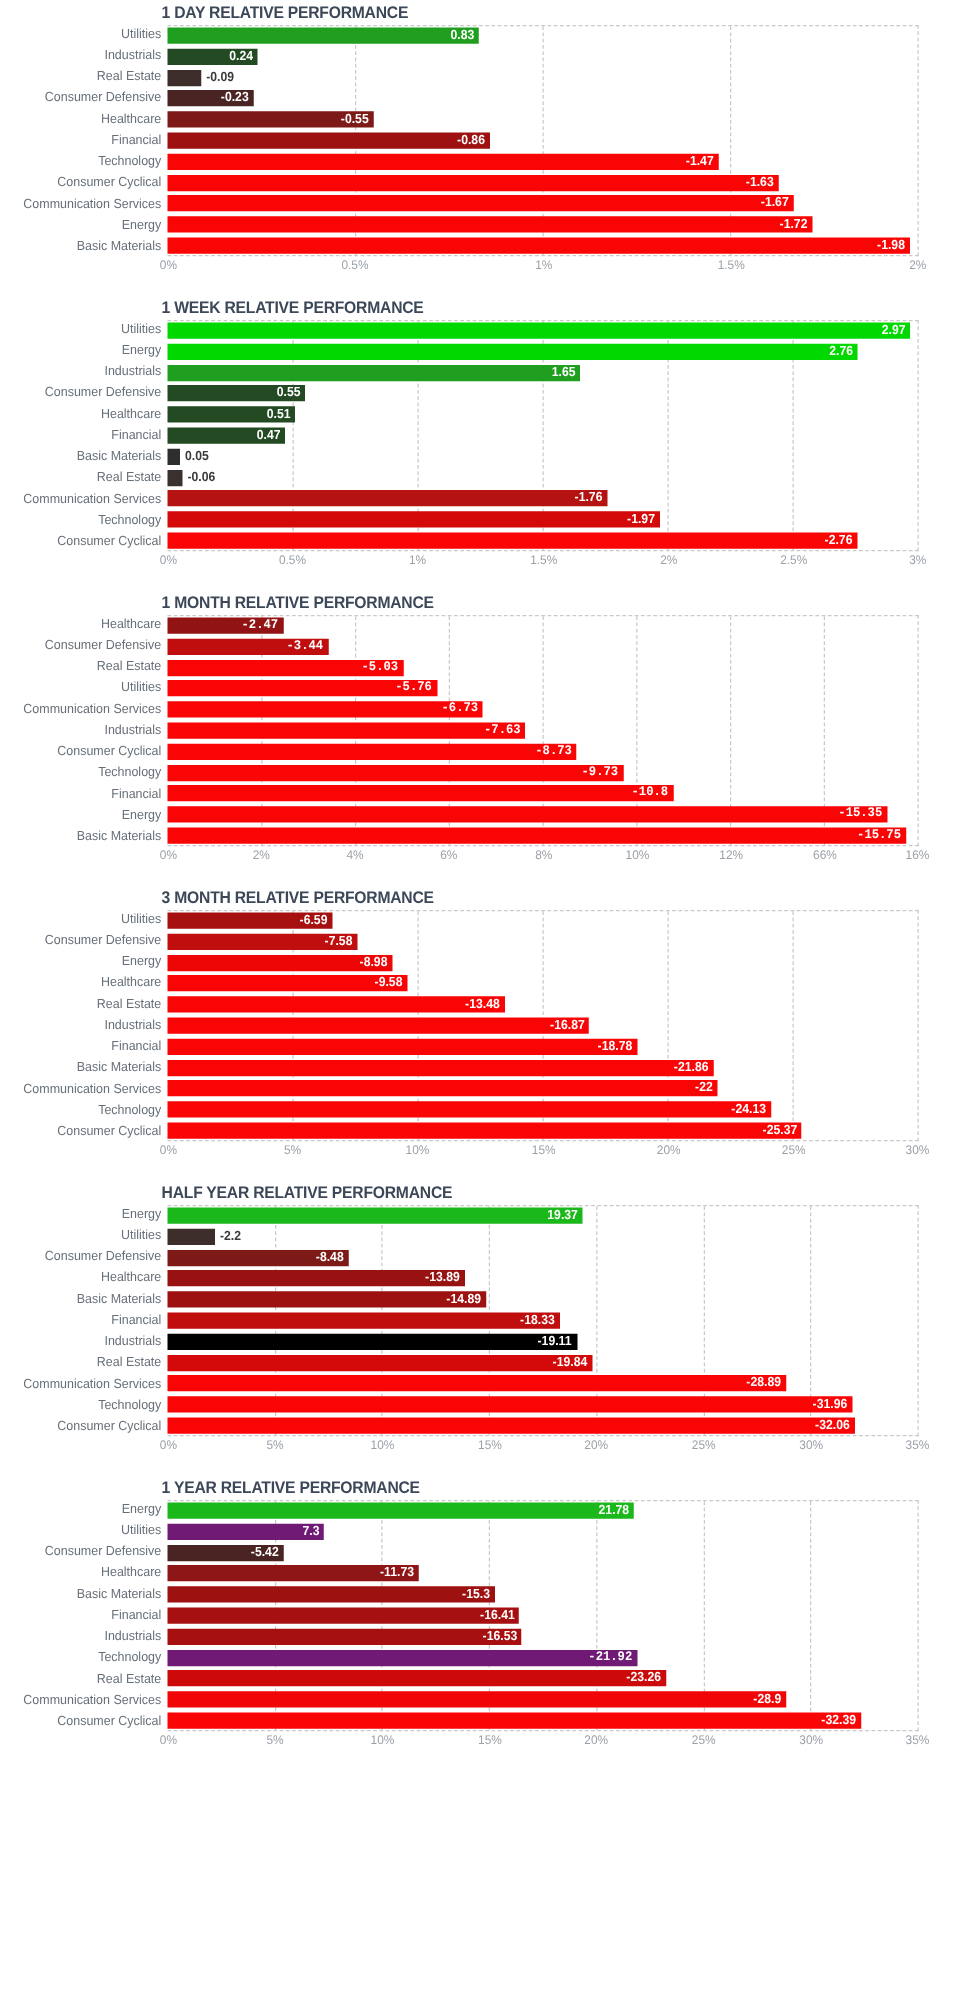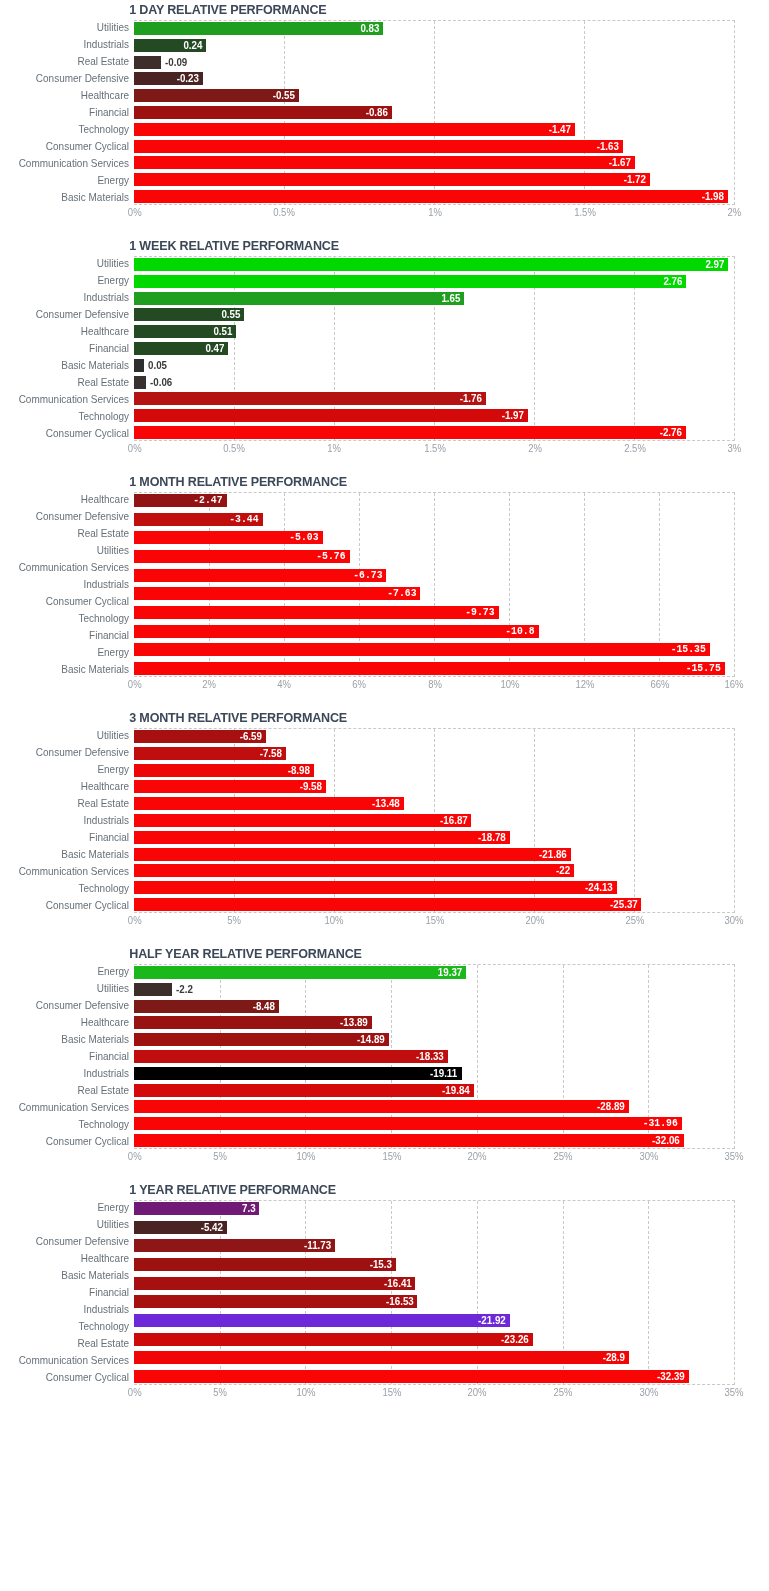--- a/index.html
+++ b/index.html
@@ -375,20 +375,25 @@
               <div class="bar" style="width: 42.0625%; background: rgb(250, 5, 5);">
                 <span class="bar-value">-6.73</span>
               </div>
             </div>
             <div class="bar-row">
               <div class="bar" style="width: 47.6875%; background: rgb(250, 5, 5);">
                 <span class="bar-value">-7.63</span>
               </div>
             </div>
             <div class="bar-row">
+              <div class="bar" style="width: 54.5625%; background: rgb(250, 5, 5);">
+                <span class="bar-value">-8.73</span>
+              </div>
+            </div>
+            <div class="bar-row">
               <div class="bar" style="width: 60.8125%; background: rgb(250, 5, 5);">
                 <span class="bar-value">-9.73</span>
               </div>
             </div>
             <div class="bar-row">
               <div class="bar" style="width: 67.5%; background: rgb(250, 5, 5);">
                 <span class="bar-value">-10.8</span>
               </div>
             </div>
             <div class="bar-row">
@@ -576,21 +581,21 @@
               <div class="bar" style="width: 56.6857%; background: rgb(212, 10, 10);">
                 <span class="bar-value">-19.84</span>
               </div>
             </div>
             <div class="bar-row">
               <div class="bar" style="width: 82.5429%; background: rgb(250, 5, 5);">
                 <span class="bar-value">-28.89</span>
               </div>
             </div>
             <div class="bar-row">
-              <div class="bar" style="width: 91.3143%; background: rgb(250, 5, 5); font-family: Liberation Mono, monospace;">
+              <div class="bar" style="width: 91.3143%; background: rgb(250, 5, 5);">
                 <span class="bar-value">-31.96</span>
               </div>
             </div>
             <div class="bar-row">
               <div class="bar" style="width: 91.6%; background: rgb(250, 5, 5);">
                 <span class="bar-value">-32.06</span>
               </div>
             </div>
           </div>
         </div>
@@ -627,20 +632,25 @@
           <div class="gridlines">
             <div class="gridline" style="left: 14.2857%;"></div>
             <div class="gridline" style="left: 28.5714%;"></div>
             <div class="gridline" style="left: 42.8571%;"></div>
             <div class="gridline" style="left: 57.1429%;"></div>
             <div class="gridline" style="left: 71.4286%;"></div>
             <div class="gridline" style="left: 85.7143%;"></div>
           </div>
           <div class="bars">
             <div class="bar-row">
+              <div class="bar" style="width: 62.2286%; background: rgb(27, 184, 27);">
+                <span class="bar-value">21.78</span>
+              </div>
+            </div>
+            <div class="bar-row">
               <div class="bar" style="width: 20.8571%; background: #701a75;">
                 <span class="bar-value">7.3</span>
               </div>
             </div>
             <div class="bar-row">
               <div class="bar" style="width: 15.4857%; background: rgb(74, 36, 34);">
                 <span class="bar-value">-5.42</span>
               </div>
             </div>
             <div class="bar-row">
@@ -657,21 +667,21 @@
               <div class="bar" style="width: 46.8857%; background: rgb(166, 16, 16);">
                 <span class="bar-value">-16.41</span>
               </div>
             </div>
             <div class="bar-row">
               <div class="bar" style="width: 47.2286%; background: rgb(166, 16, 16);">
                 <span class="bar-value">-16.53</span>
               </div>
             </div>
             <div class="bar-row">
-              <div class="bar" style="width: 62.6286%; background: #6d28d9;">
+              <div class="bar" style="width: 62.6286%; background: #701a75; font-family: Liberation Mono, monospace;">
                 <span class="bar-value">-21.92</span>
               </div>
             </div>
             <div class="bar-row">
               <div class="bar" style="width: 66.4571%; background: rgb(204, 10, 10);">
                 <span class="bar-value">-23.26</span>
               </div>
             </div>
             <div class="bar-row">
               <div class="bar" style="width: 82.5714%; background: rgb(240, 6, 6);">

